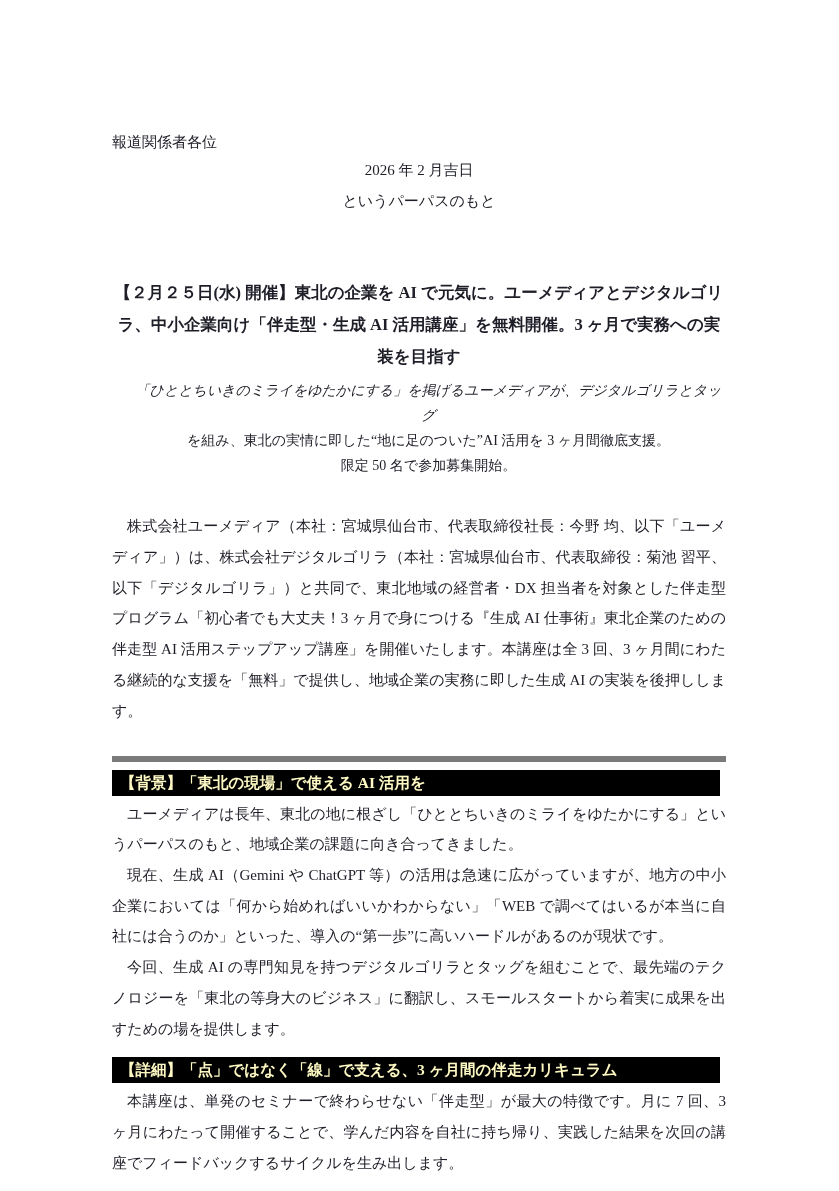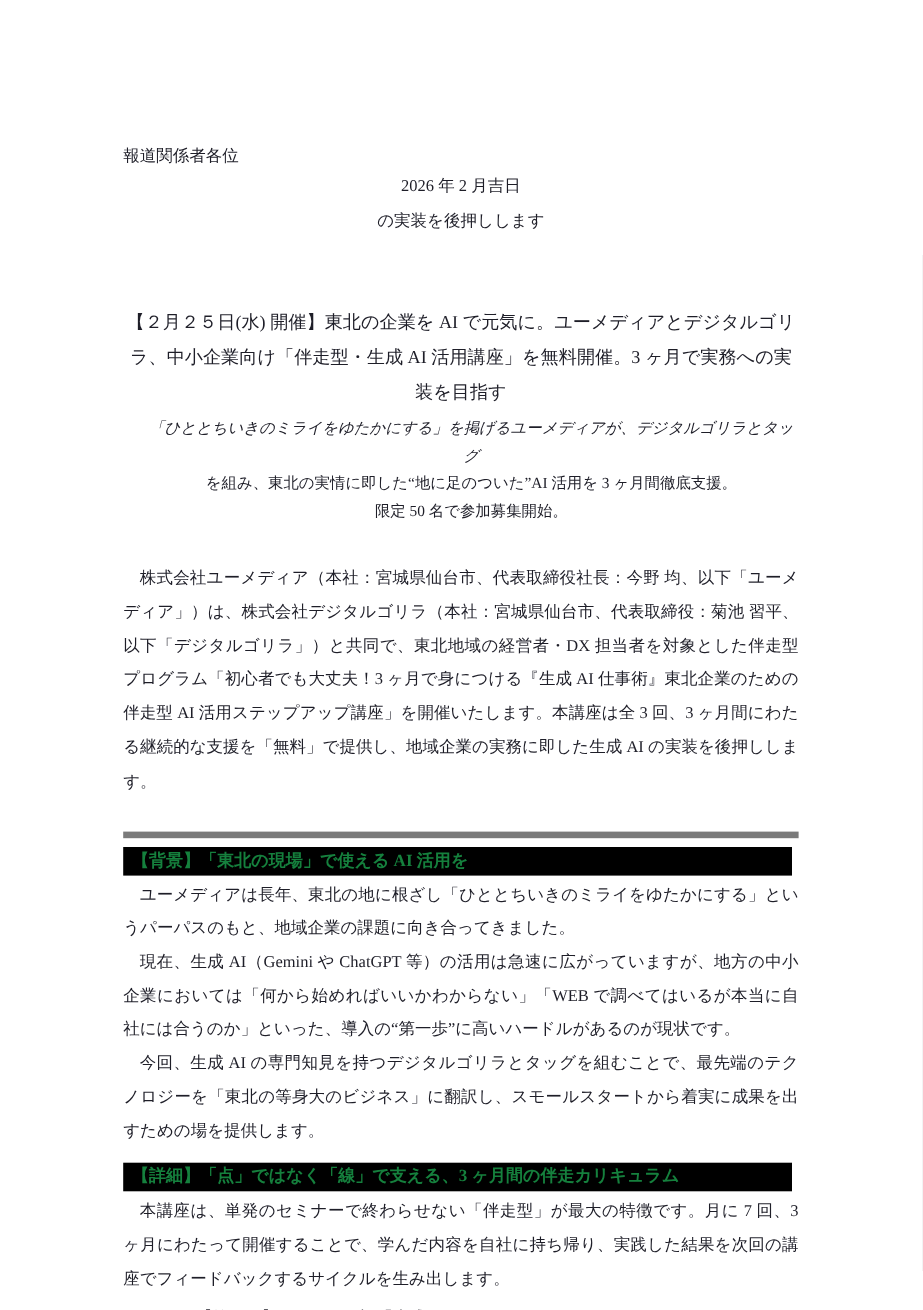--- a/index.html
+++ b/index.html
@@ -24,21 +24,21 @@
   }
   .doc-meta{
     text-align:center;
     font-size:15px;
     line-height:31px;
     margin-top:2px;
   }
   .press-title{
     margin-top:60px;
     text-align:center;
-    font-weight:normal;
+    font-weight:bold;
     font-size:16.5px;
     line-height:32px;
   }
   .press-subtitle{
     text-align:center;
     font-size:14px;
     line-height:25px;
     margin-top:5px;
     margin-left:19px;
   }
@@ -53,21 +53,21 @@
   .section-divider{
     margin-top:29px;
     width:614px;height:6px;
     background:#7a7a7a;
   }
   .section-bar{
     margin-top:8px;
     box-sizing:border-box;
     width:608px;
     background:#000000;
-    color:#15803d;
+    color:#fef9c3;
     font-weight:bold;
     font-size:15.5px;
     line-height:26px;
     height:26px;
     padding:0 8px;
     overflow:hidden;
   }
   .section-bar.second{margin-top:13px;}
   .body-paragraph{
     font-size:15px;
@@ -97,21 +97,21 @@
 </head>
 <body>
 
 <div class="page">
   <div class="content">
 
     <div class="doc-recipient">報道関係者各位</div>
 
     <div class="doc-meta">
       <div>2026 年 2 月吉日</div>
-      <div>の実装を後押しします</div>
+      <div>というパーパスのもと</div>
     </div>
 
     <div class="press-title">【２月２５日(水) 開催】東北の企業を AI で元気に。ユーメディアとデジタルゴリラ、中小企業向け「伴走型・生成 AI 活用講座」を無料開催。3 ヶ月で実務への実装を目指す</div>
 
     <div class="press-subtitle">
       <div class="italic-line">「ひととちいきのミライをゆたかにする」を掲げるユーメディアが、デジタルゴリラとタッグ</div>
       <div>を組み、東北の実情に即した“地に足のついた”AI 活用を 3 ヶ月間徹底支援。</div>
       <div>限定 50 名で参加募集開始。</div>
     </div>
 

